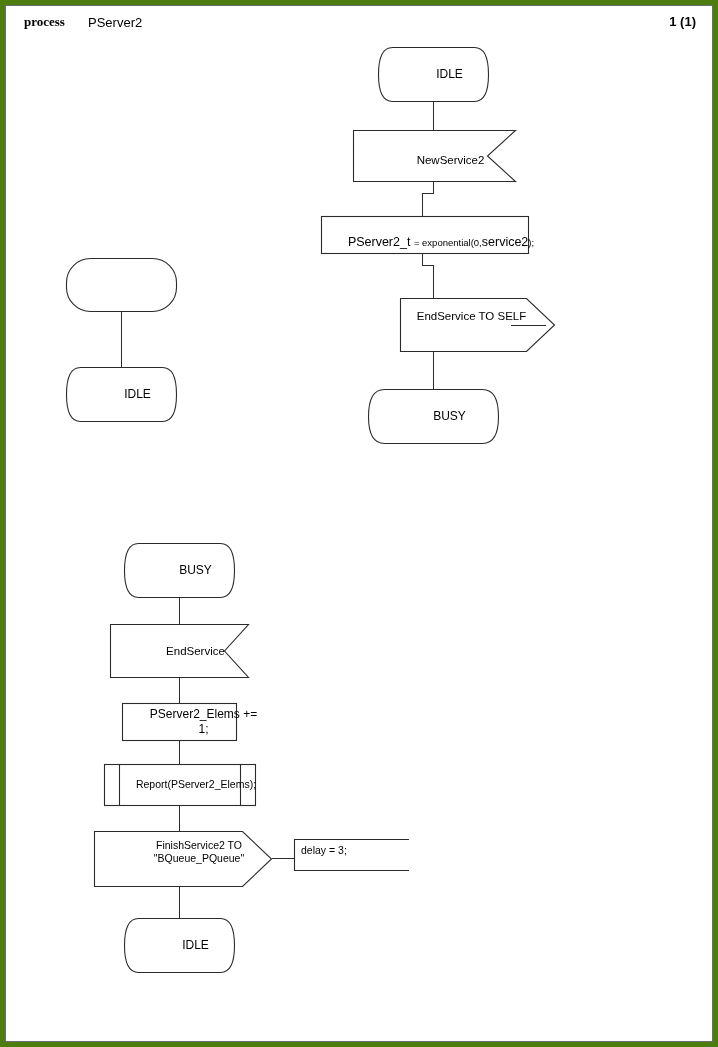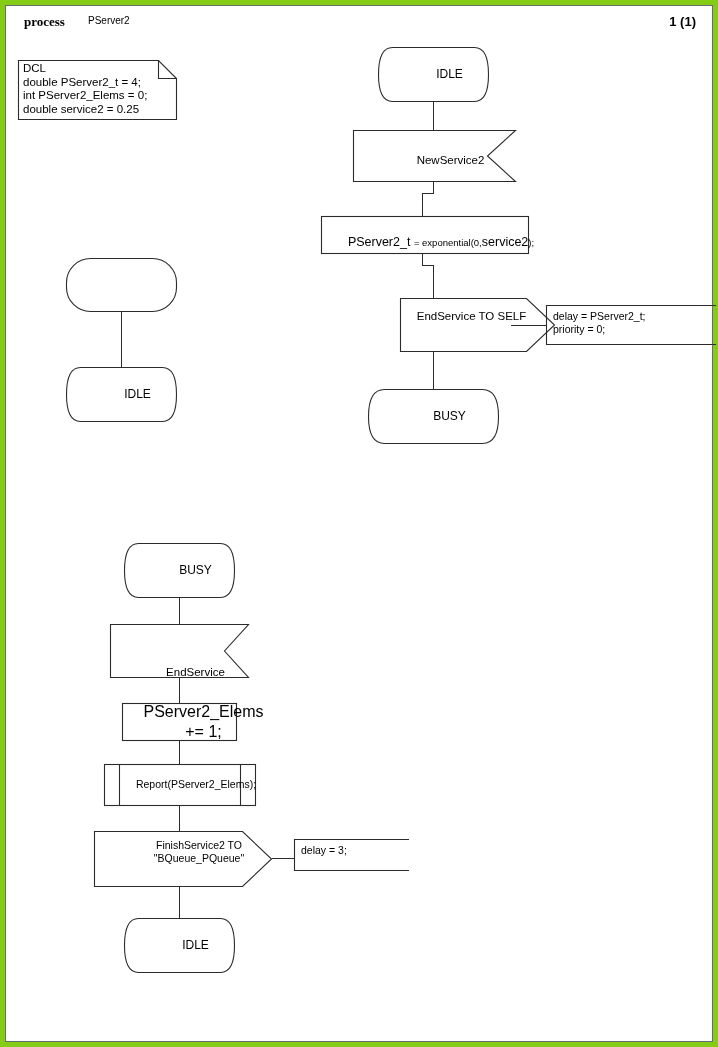--- a/index.html
+++ b/index.html
@@ -9,21 +9,21 @@
     background: #ffffff;
   }
   body {
     font-family: "Liberation Sans", sans-serif;
     color: #000000;
   }
   #page {
     position: relative;
     width: 718px;
     height: 1047px;
-    background: #84cc16;
+    background: #4d7c0f;
     overflow: hidden;
   }
   #page-frame {
     position: absolute;
     left: 5px;
     top: 5px;
     width: 708px;
     height: 1037px;
     border: 1px solid #6b6b72;
     box-sizing: border-box;
@@ -36,21 +36,21 @@
     font-family: "Liberation Serif", serif;
     font-weight: bold;
     font-size: 13px;
     letter-spacing: 0px;
     white-space: nowrap;
   }
   .hdr-name {
     position: absolute;
     left: 88px;
     top: 15px;
-    font-size: 10px;
+    font-size: 13px;
     white-space: nowrap;
   }
   .hdr-page {
     position: absolute;
     right: 22px;
     top: 14px;
     font-size: 13px;
     font-weight: bold;
     white-space: nowrap;
   }
@@ -83,21 +83,21 @@
     align-items: center;
     justify-content: center;
     text-align: center;
     pointer-events: none;
     line-height: 1.25;
   }
 
   
   .t-state { font-size: 12px; }
   .t-input { font-size: 11.5px; }
-  .t-task  { font-size: 16px; padding-left: 8px; }
+  .t-task  { font-size: 12px; padding-left: 8px; }
   .t-out   { font-size: 11.5px; }
   .t-out-sm { font-size: 10.5px; }
   .t-proc  { font-size: 10.5px; border-radius: 16px; }
 
   
   .conn {
     position: absolute;
     background: #2b2b2b;
   }
   .conn-v { width: 1px; }
@@ -134,30 +134,20 @@
 </head>
 <body>
 
 <div id="page">
   <div id="page-frame"></div>
 
   <div class="hdr-process">process</div>
   <div class="hdr-name">PServer2</div>
   <div class="hdr-page">1 (1)</div>
 
-  <div class="shape" style="left:18px; top:60px; width:159px; height:60px;">
-    <svg width="159" height="60" viewBox="0 0 159 60">
-      <path class="edge" d="M0.5,0.5 L140.5,0.5 L158.5,18.5 L158.5,59.5 L0.5,59.5 Z"></path>
-      <path class="edge-open" d="M140.5,0.5 L140.5,18.5 L158.5,18.5"></path>
-    </svg>
-    <div class="dcl-text">DCL
-double PServer2_t = 4;
-int PServer2_Elems = 0;
-double service2 = 0.25</div>
-  </div>
 
   <div class="shape" style="left:66px; top:258px; width:111px; height:54px;">
     <svg width="111" height="54" viewBox="0 0 111 54">
       <rect class="edge" x="0.5" y="0.5" width="110" height="53" rx="24" ry="24"></rect>
     </svg>
     <div class="lbl t-state"></div>
   </div>
   <div class="conn conn-v" style="left:121px; top:312px; height:55px;"></div>
 
   <div class="shape" style="left:66px; top:367px; width:111px; height:55px;">
@@ -200,27 +190,20 @@
   <div class="conn conn-v" style="left:433px; top:265px; height:33px;"></div>
 
   <div class="shape" style="left:356px; top:298px; width:155px; height:36px;padding-left:44px;">
     <svg width="155" height="54" viewBox="0 0 155 54">
       <path class="edge" d="M0.5,0.5 L126.5,0.5 L154.5,27 L126.5,53.5 L0.5,53.5 Z"></path>
     </svg>
     <div class="lbl t-out" style="padding-right:22px;">EndService TO SELF</div>
   </div>
 
   <div class="conn conn-h" style="left:511px; top:325px; width:35px;"></div>
-  <div class="shape" style="left:546px; top:305px; width:170px; height:40px;">
-    <svg width="170" height="40" viewBox="0 0 170 40">
-      <path class="edge-open" d="M170,0.5 L0.5,0.5 L0.5,39.5 L170,39.5"></path>
-    </svg>
-    <div class="cmt-text">delay = PServer2_t;
-priority = 0;</div>
-  </div>
 
   <div class="conn conn-v" style="left:433px; top:352px; height:37px;"></div>
 
   <div class="shape" style="left:368px; top:389px; width:131px; height:55px;">
     <svg width="131" height="55" viewBox="0 0 131 55">
       <path class="edge" d="M16.5,0.5 L114.5,0.5 Q130.5,0.5 130.5,27.5 Q130.5,54.5 114.5,54.5 L16.5,54.5 Q0.5,54.5 0.5,27.5 Q0.5,0.5 16.5,0.5 Z"></path>
     </svg>
     <div class="lbl t-state">BUSY</div>
   </div>
 
@@ -229,21 +212,21 @@
       <path class="edge" d="M14.5,0.5 L96.5,0.5 Q110.5,0.5 110.5,27.5 Q110.5,54.5 96.5,54.5 L14.5,54.5 Q0.5,54.5 0.5,27.5 Q0.5,0.5 14.5,0.5 Z"></path>
     </svg>
     <div class="lbl t-state">BUSY</div>
   </div>
   <div class="conn conn-v" style="left:179px; top:598px; height:26px;"></div>
 
   <div class="shape" style="left:110px; top:624px; width:139px; height:54px;">
     <svg width="139" height="54" viewBox="0 0 139 54">
       <path class="edge" d="M0.5,0.5 L138.5,0.5 L114.5,27 L138.5,53.5 L0.5,53.5 Z"></path>
     </svg>
-    <div class="lbl t-input" style="padding-right:20px;margin-top:21px;">EndService</div>
+    <div class="lbl t-input" style="padding-right:20px;">EndService</div>
   </div>
   <div class="conn conn-v" style="left:179px; top:678px; height:25px;"></div>
 
   <div class="shape" style="left:122px; top:703px; width:115px; height:38px;">
     <svg width="115" height="38" viewBox="0 0 115 38">
       <rect class="edge" x="0.5" y="0.5" width="114" height="37"></rect>
     </svg>
     <div class="lbl t-task">PServer2_Elems += 1;</div>
   </div>
   <div class="conn conn-v" style="left:179px; top:741px; height:23px;"></div>

